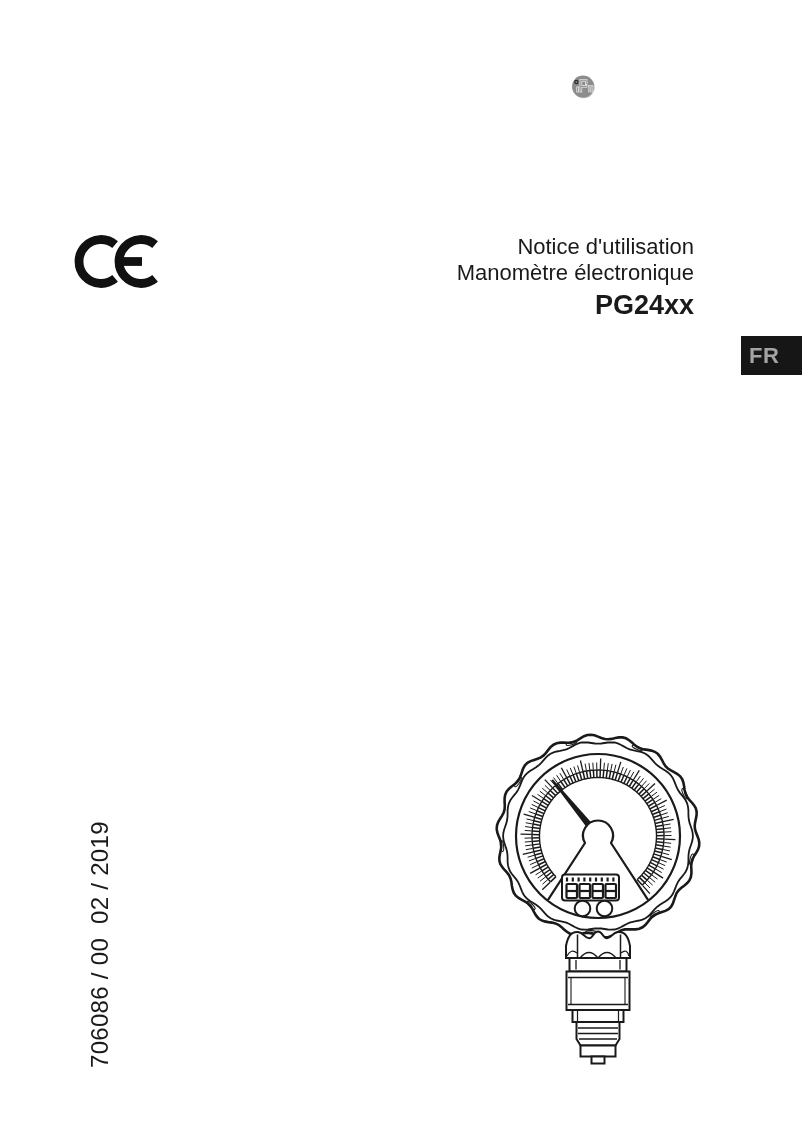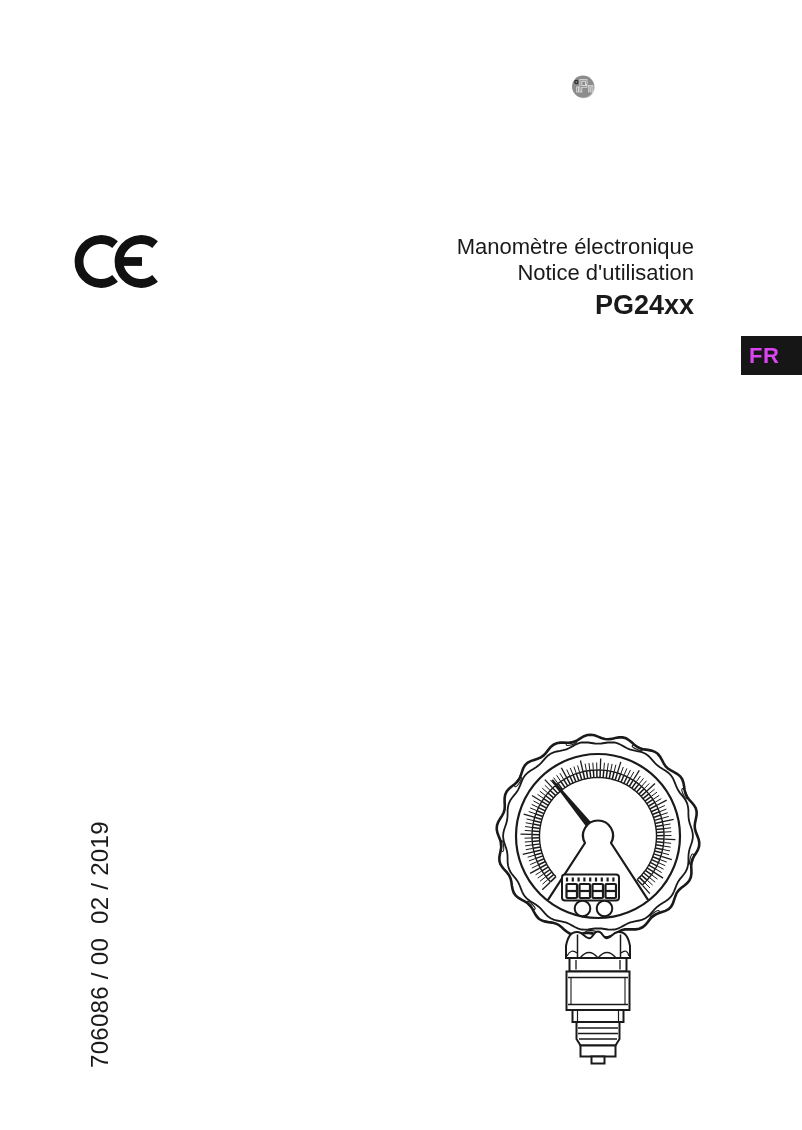--- a/index.html
+++ b/index.html
@@ -4,21 +4,21 @@
 <style>
   html,body{margin:0;padding:0;background:#fff;}
   #page{position:relative;width:802px;height:1130px;background:#fff;overflow:hidden;
         font-family:"Liberation Sans",sans-serif;color:#1a1a1a;}
   .abs{position:absolute;}
   #logo-svg{left:570px;top:21px;}
   #ce-svg{left:68px;top:228px;}
   #title-block{right:108px;top:234px;text-align:right;}
   #title-block .tline{font-size:22px;line-height:26px;white-space:nowrap;}
   #title-block .product{font-size:27px;line-height:27px;font-weight:bold;margin-top:6px;white-space:nowrap;}
-  #lang-badge{left:741px;top:336px;width:61px;height:39px;background:#161616;color:#d946ef;
+  #lang-badge{left:741px;top:336px;width:61px;height:39px;background:#161616;color:#a3a3a3;
               display:flex;align-items:center;padding-left:8px;box-sizing:border-box;
               font-weight:bold;font-size:22px;letter-spacing:.5px;}
   #doc-number{left:86px;top:1068px;transform:rotate(-90deg);transform-origin:0 0;
               font-size:24px;white-space:pre;letter-spacing:.3px;}
   #gauge-svg{left:478px;top:722px;}
   svg{display:block;}
 </style>
 </head>
 <body>
 
@@ -54,22 +54,22 @@
 
   <svg id="ce-svg" class="abs" width="92" height="70" viewBox="68 228 92 70" aria-label="CE">
     <g stroke="#111" fill="none" stroke-width="8.8" stroke-linecap="butt">
       <path d="M115.1,278.4 A22,22 0 1 1 115.1,244.6"></path>
       <path d="M155.1,278.4 A22,22 0 1 1 155.1,244.6"></path>
       <path d="M119,261.5 H142"></path>
     </g>
   </svg>
 
   <div id="title-block" class="abs">
+    <div class="tline">Notice d'utilisation</div>
     <div class="tline">Manomètre électronique</div>
-    <div class="tline">Notice d'utilisation</div>
     <div class="product">PG24xx</div>
   </div>
 
   <div id="lang-badge" class="abs">FR</div>
 
   <div id="doc-number" class="abs">706086 / 00  02 / 2019</div>
 
   <svg id="gauge-svg" class="abs" width="244" height="348" viewBox="478 722 244 348">
     <g id="gen-rings">
         <path d="M697.4,836.0L698.7,839.5L699.3,843.1L699.0,846.6L697.8,850.0L695.9,853.3L693.9,856.4L692.3,859.5L691.4,862.8L691.2,866.3L691.4,870.0L691.4,873.7L690.8,877.3L689.3,880.5L687.0,883.3L684.1,885.7L681.1,888.0L678.6,890.4L676.6,893.1L675.3,896.4L674.1,899.9L672.9,903.4L671.1,906.6L668.6,909.1L665.4,910.9L661.9,912.1L658.4,913.3L655.1,914.6L652.4,916.6L650.0,919.1L647.7,922.1L645.3,925.0L642.5,927.3L639.3,928.8L635.7,929.4L632.0,929.4L628.3,929.2L624.8,929.4L621.5,930.3L618.4,931.9L615.3,933.9L612.0,935.8L608.6,937.0L605.1,937.3L601.5,936.7L598.0,935.4L594.6,934.0L591.2,933.0L587.8,932.7L584.4,933.1L580.7,933.9L577.1,934.6L573.4,934.6L570.0,933.7L566.9,931.8L564.0,929.4L561.3,926.9L558.5,924.8L555.4,923.4L552.0,922.6L548.3,922.1L544.6,921.4L541.2,920.2L538.3,918.2L536.0,915.4L534.1,912.1L532.4,908.9L530.5,905.9L528.1,903.5L525.1,901.6L521.9,899.9L518.6,898.0L515.8,895.7L513.8,892.8L512.6,889.4L511.9,885.7L511.4,882.0L510.6,878.6L509.2,875.5L507.1,872.7L504.6,870.0L502.2,867.1L500.3,864.0L499.4,860.6L499.4,856.9L500.1,853.3L500.9,849.6L501.3,846.2L501.0,842.8L500.0,839.4L498.6,836.0L497.3,832.5L496.7,828.9L497.0,825.4L498.2,822.0L500.1,818.7L502.1,815.6L503.7,812.5L504.6,809.2L504.8,805.7L504.6,802.0L504.6,798.3L505.2,794.7L506.7,791.5L509.0,788.7L511.9,786.3L514.9,784.0L517.4,781.6L519.4,778.9L520.7,775.6L521.9,772.1L523.1,768.6L524.9,765.4L527.4,762.9L530.6,761.1L534.1,759.9L537.6,758.7L540.9,757.4L543.6,755.4L546.0,752.9L548.3,749.9L550.7,747.0L553.5,744.7L556.7,743.2L560.3,742.6L564.0,742.6L567.7,742.8L571.2,742.6L574.5,741.7L577.6,740.1L580.7,738.1L584.0,736.2L587.4,735.0L590.9,734.7L594.5,735.3L598.0,736.6L601.4,738.0L604.8,739.0L608.2,739.3L611.6,738.9L615.3,738.1L618.9,737.4L622.6,737.4L626.0,738.3L629.1,740.2L632.0,742.6L634.7,745.1L637.5,747.2L640.6,748.6L644.0,749.4L647.7,749.9L651.4,750.6L654.8,751.8L657.7,753.8L660.0,756.6L661.9,759.9L663.6,763.1L665.5,766.1L667.9,768.5L670.9,770.4L674.1,772.1L677.4,774.0L680.2,776.3L682.2,779.2L683.4,782.6L684.1,786.3L684.6,790.0L685.4,793.4L686.8,796.5L688.9,799.3L691.4,802.0L693.8,804.9L695.7,808.0L696.6,811.4L696.6,815.1L695.9,818.7L695.1,822.4L694.7,825.8L695.0,829.2L696.0,832.6L697.4,836.0Z" fill="none" stroke="#1a1a1a" stroke-width="2.6"></path>

